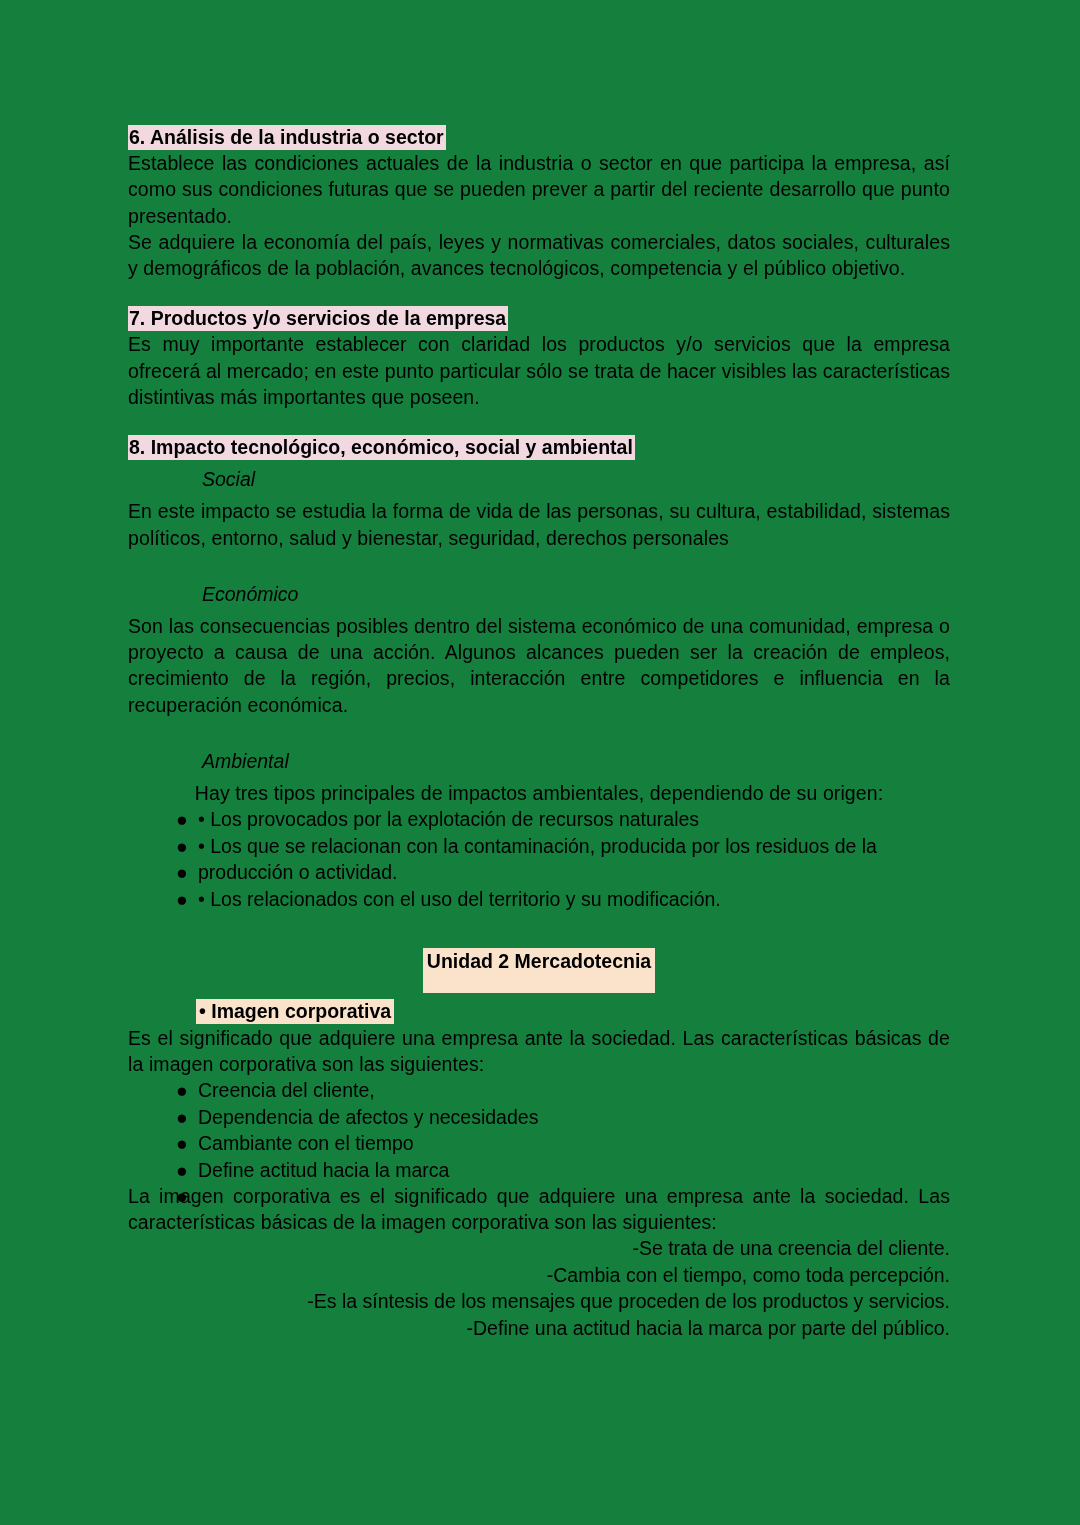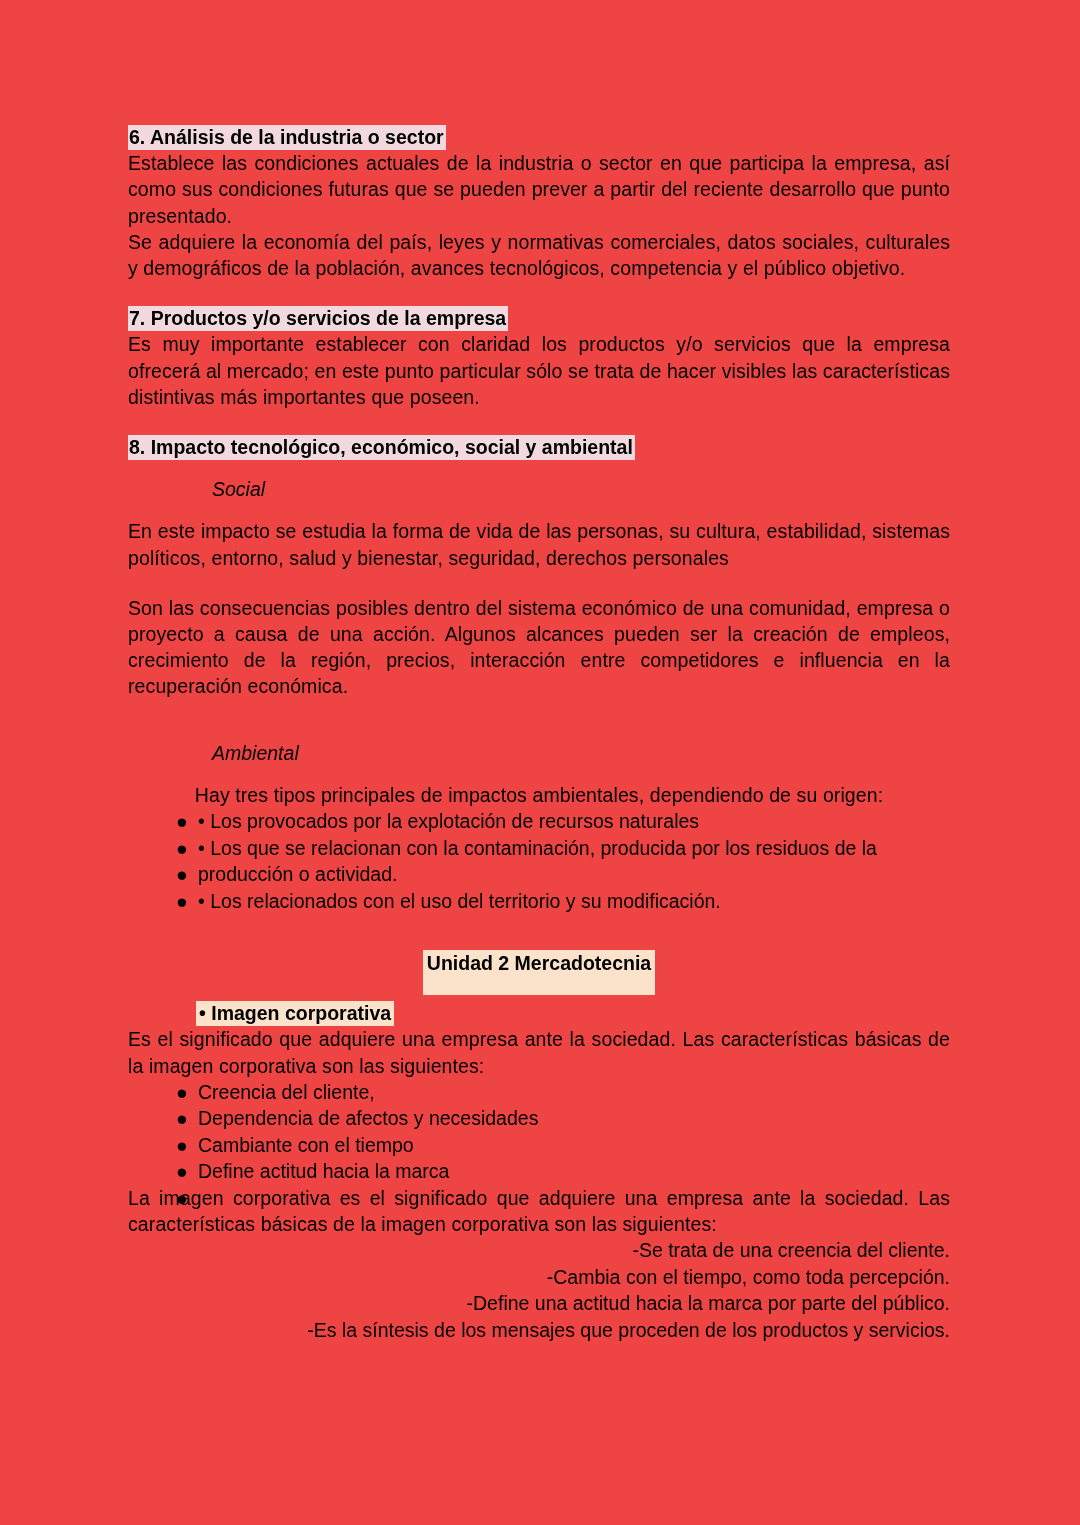--- a/index.html
+++ b/index.html
@@ -5,21 +5,21 @@
 <style>
   html, body {
     margin: 0;
     padding: 0;
     background: #ffffff;
   }
   .page {
     position: relative;
     width: 1080px;
     height: 1525px;
-    background: #ef4444;
+    background: #15803d;
     font-family: "Liberation Sans", sans-serif;
     color: #000000;
     overflow: hidden;
   }
   .doc {
     position: absolute;
     left: 128px;
     top: 124px;
     width: 822px;
   }
@@ -42,21 +42,21 @@
   }
   .heading .hl {
     background: #f2d9df;
     padding: 1px 2px 2px 1px;
   }
 
   .subhead {
     font-size: 19.5px;
     line-height: 26.2px;
     font-style: italic;
-    margin: 16px;
+    margin: 6px;
     padding-left: 68px;
   }
   .gap-md { height: 24px; }
   .gap-lg { height: 36px; }
 
   
   .unit-title {
     text-align: center;
     font-size: 19.5px;
     line-height: 26.2px;
@@ -133,20 +133,21 @@
     <div class="gap-md"></div>
 
     <div>
       <p class="heading"><span class="hl">8. Impacto tecnológico, económico, social y ambiental</span></p>
 
       <p class="subhead">Social</p>
       <p class="para">En este impacto se estudia la forma de vida de las personas, su cultura, estabilidad, sistemas políticos, entorno, salud y bienestar, seguridad, derechos personales</p>
 
       <div class="gap-md"></div>
 
+      <p class="subhead">Económico</p>
       <p class="para">Son las consecuencias posibles dentro del sistema económico de una comunidad, empresa o proyecto a causa de una acción. Algunos alcances pueden ser la creación de empleos, crecimiento de la región, precios, interacción entre competidores e influencia en la recuperación económica.</p>
 
       <div class="gap-md"></div>
 
       <p class="subhead">Ambiental</p>
       <p class="para left">Hay tres tipos principales de impactos ambientales, dependiendo de su origen:</p>
 
       <ul class="bullets">
         <li><span class="dot">●</span><span>• Los provocados por la explotación de recursos naturales</span></li>
         <li><span class="dot">●</span><span>• Los que se relacionan con la contaminación, producida por los residuos de la</span></li>
@@ -170,17 +171,17 @@
       <li><span class="dot">●</span><span>Dependencia de afectos y necesidades</span></li>
       <li><span class="dot">●</span><span>Cambiante con el tiempo</span></li>
       <li><span class="dot">●</span><span>Define actitud hacia la marca</span></li>
       <li><span class="dot">●</span></li>
     </ul>
 
     <p class="para">La imagen corporativa es el significado que adquiere una empresa ante la sociedad. Las características básicas de la imagen corporativa son las siguientes:</p>
 
     <p class="dash-line">-Se trata de una creencia del cliente.</p>
     <p class="dash-line">-Cambia con el tiempo, como toda percepción.</p>
+    <p class="dash-line">-Es la síntesis de los mensajes que proceden de los productos y servicios.</p>
     <p class="dash-line">-Define una actitud hacia la marca por parte del público.</p>
-    <p class="dash-line">-Es la síntesis de los mensajes que proceden de los productos y servicios.</p>
 
   </div>
 </div>
 
 </body></html>

